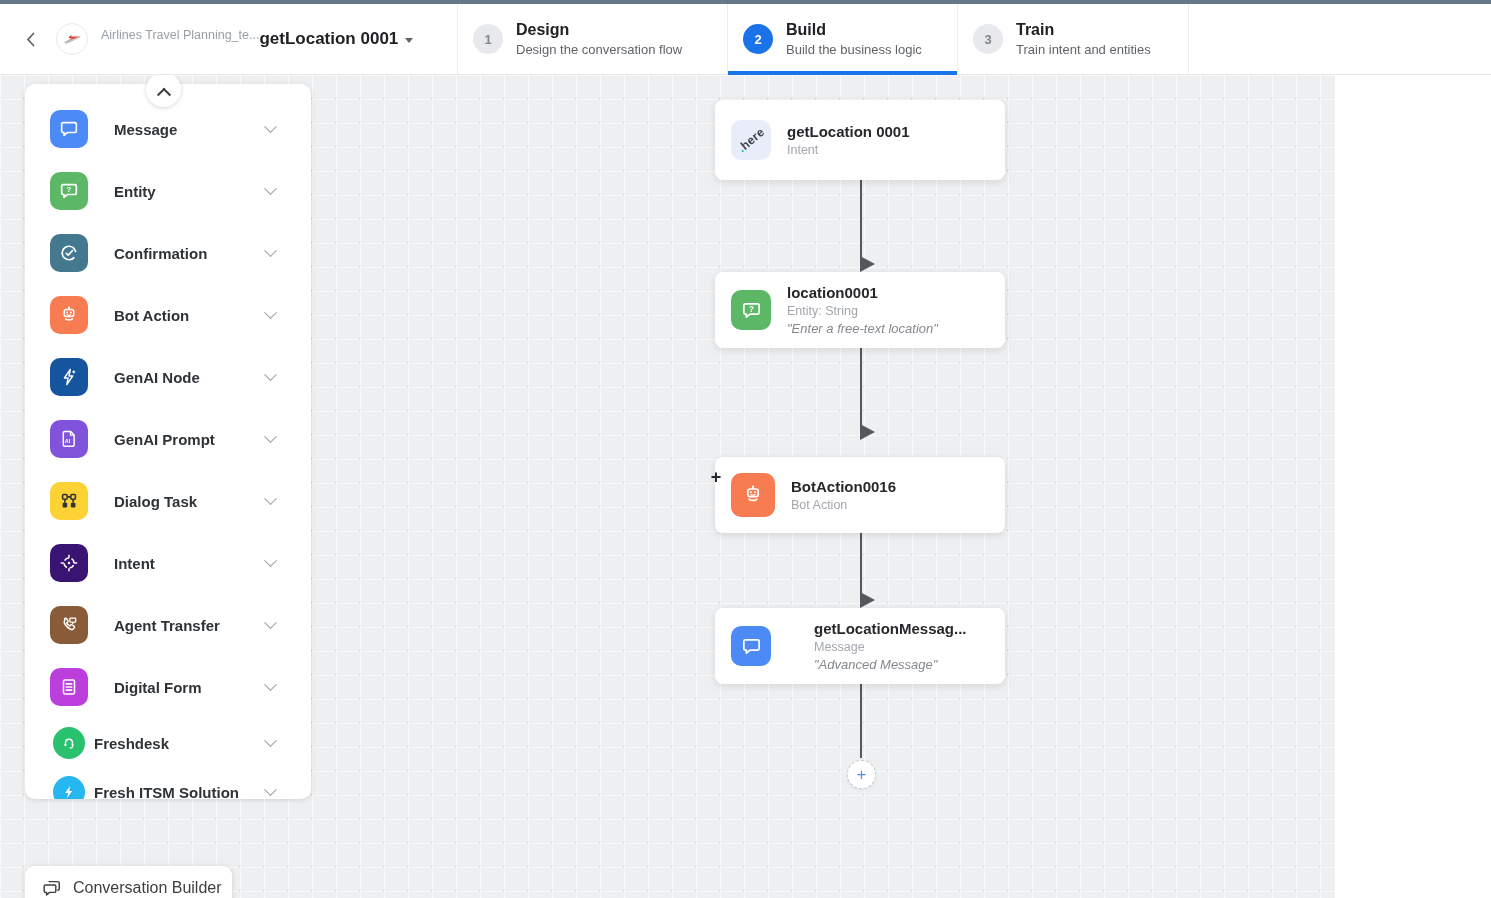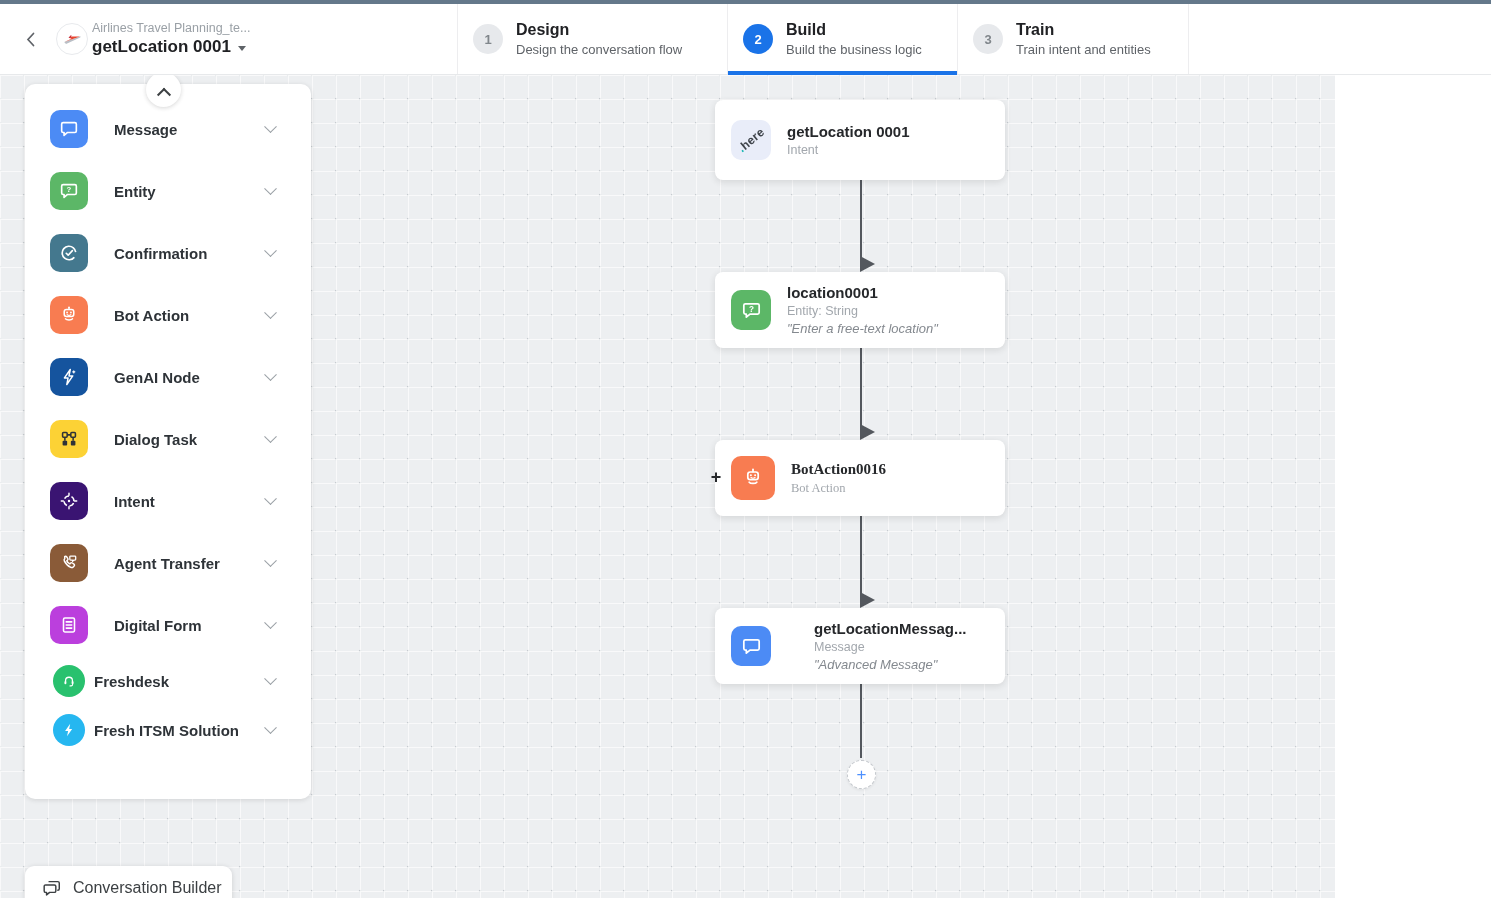--- a/index.html
+++ b/index.html
@@ -11,21 +11,21 @@
 
   
   .header { position:absolute; left:0; top:4px; width:1491px; height:71px; background:#fff;
             border-bottom:1px solid #e7e9eb; display:flex; z-index:20; }
   .hdr-left { width:457px; display:flex; align-items:center; padding-left:18px; }
   .back-btn { width:24px; height:24px; display:flex; align-items:center; justify-content:center;
               color:#5f6368; font-size:20px; cursor:pointer; }
   .app-logo { width:32px; height:32px; border-radius:50%; border:1px solid #e8eaed; margin-left:14px;
               display:flex; align-items:center; justify-content:center; font-size:15px; background:#fff;
               overflow:hidden; }
-  .hdr-titles { margin-left:4px; display:flex; flex-direction:column; line-height:1.25; }
+  .hdr-titles { margin-left:13px; display:flex; flex-direction:row; line-height:1.25; }
   .hdr-project { font-size:12.5px; color:#9aa0a6; }
   .hdr-task { font-size:17px; color:#202124; font-weight:700; display:flex; align-items:center; gap:7px; cursor:pointer; }
   .caret-down { width:0; height:0; border-left:4.5px solid transparent; border-right:4.5px solid transparent;
                 border-top:5.5px solid #5f6368; margin-top:3px; }
 
   .tab { position:relative; display:flex; align-items:center; gap:13px; padding-left:15px;
          border-left:1px solid #ededef; cursor:pointer; }
   .tab-design { width:270px; } .tab-build { width:230px; } .tab-train { width:231px; }
   .hdr-spacer { flex:1; border-left:1px solid #ededef; }
   .step-circle { width:30px; height:30px; border-radius:50%; background:#e7e9ec; color:#80868b;
@@ -225,20 +225,31 @@
           <div class="p-icon c-genainode">
             <svg width="22" height="22" viewBox="0 0 24 24">
                 <path d="M13.4 3.8 7 13h4l-1.4 7.2 6.5-9.4h-4.1z" fill="none" stroke="#fff" stroke-width="1.6" stroke-linejoin="round"></path>
                 <path d="M17.2 5.2v2.4M16 6.4h2.4" stroke="#fff" stroke-width="1.2" stroke-linecap="round"></path>
               </svg>
           </div>
           <span class="p-label">GenAI Node</span>
           <span class="chev"></span>
         </div>
 
+        <div class="p-row">
+          <div class="p-icon c-genaiprompt">
+            <svg width="22" height="22" viewBox="0 0 24 24">
+                <path d="M7.2 3.8h6.6l3.8 3.8v11a1.4 1.4 0 0 1-1.4 1.4H7.2a1.4 1.4 0 0 1-1.4-1.4V5.2a1.4 1.4 0 0 1 1.4-1.4Z" fill="none" stroke="#fff" stroke-width="1.6" stroke-linejoin="round"></path>
+                <path d="M13.6 3.9v3.9h3.9" fill="none" stroke="#fff" stroke-width="1.4"></path>
+                <text x="10.4" y="16.2" font-size="6" font-weight="bold" fill="#fff" text-anchor="middle" font-family="Liberation Sans,sans-serif">AI</text>
+              </svg>
+          </div>
+          <span class="p-label">GenAI Prompt</span>
+          <span class="chev"></span>
+        </div>
 
         <div class="p-row">
           <div class="p-icon c-dialog">
             <svg width="22" height="22" viewBox="0 0 24 24">
                 <rect x="5" y="5" width="5" height="5" rx="1" fill="none" stroke="#2f3337" stroke-width="1.7"></rect>
                 <rect x="14" y="5" width="5" height="5" rx="1" fill="none" stroke="#2f3337" stroke-width="1.7"></rect>
                 <path d="M10 7.5h4M7.5 10v4M16.5 10v4" stroke="#2f3337" stroke-width="1.7"></path>
                 <rect x="5" y="14" width="5" height="5" rx="1" fill="#2f3337"></rect>
                 <rect x="14" y="14" width="5" height="5" rx="1" fill="#2f3337"></rect>
               </svg>
@@ -328,21 +339,21 @@
             <text x="12" y="13.6" font-size="8.5" font-weight="bold" fill="#fff" text-anchor="middle" font-family="Liberation Sans,sans-serif">?</text>
           </svg>
       </div>
       <div class="n-texts">
         <span class="n-title">location0001</span>
         <span class="n-sub">Entity: String</span>
         <span class="n-quote">"Enter a free-text location"</span>
       </div>
     </div>
 
-    <div class="node" style="top:365px; height:76px;font-family:Liberation Serif, serif;">
+    <div class="node" style="top:382px; height:76px;">
       <div class="n-icon c-bot" style="width:44px;height:44px;">
         <svg width="24" height="24" viewBox="0 0 24 24">
             <path d="M12 5.8V4.2" stroke="#fff" stroke-width="1.6" stroke-linecap="round"></path>
             <circle cx="12" cy="3.6" r="1" fill="#fff"></circle>
             <rect x="6.8" y="6" width="10.4" height="7.6" rx="2.4" fill="none" stroke="#fff" stroke-width="1.7"></rect>
             <circle cx="9.9" cy="9.3" r="1" fill="#fff"></circle>
             <circle cx="14.1" cy="9.3" r="1" fill="#fff"></circle>
             <path d="M10 11.6c.9.7 3.1.7 4 0" stroke="#fff" stroke-width="1.3" fill="none" stroke-linecap="round"></path>
             <path d="M8.2 16.2c1.2 1.6 6.4 1.6 7.6 0" stroke="#fff" stroke-width="1.7" fill="none" stroke-linecap="round"></path>
           </svg>

